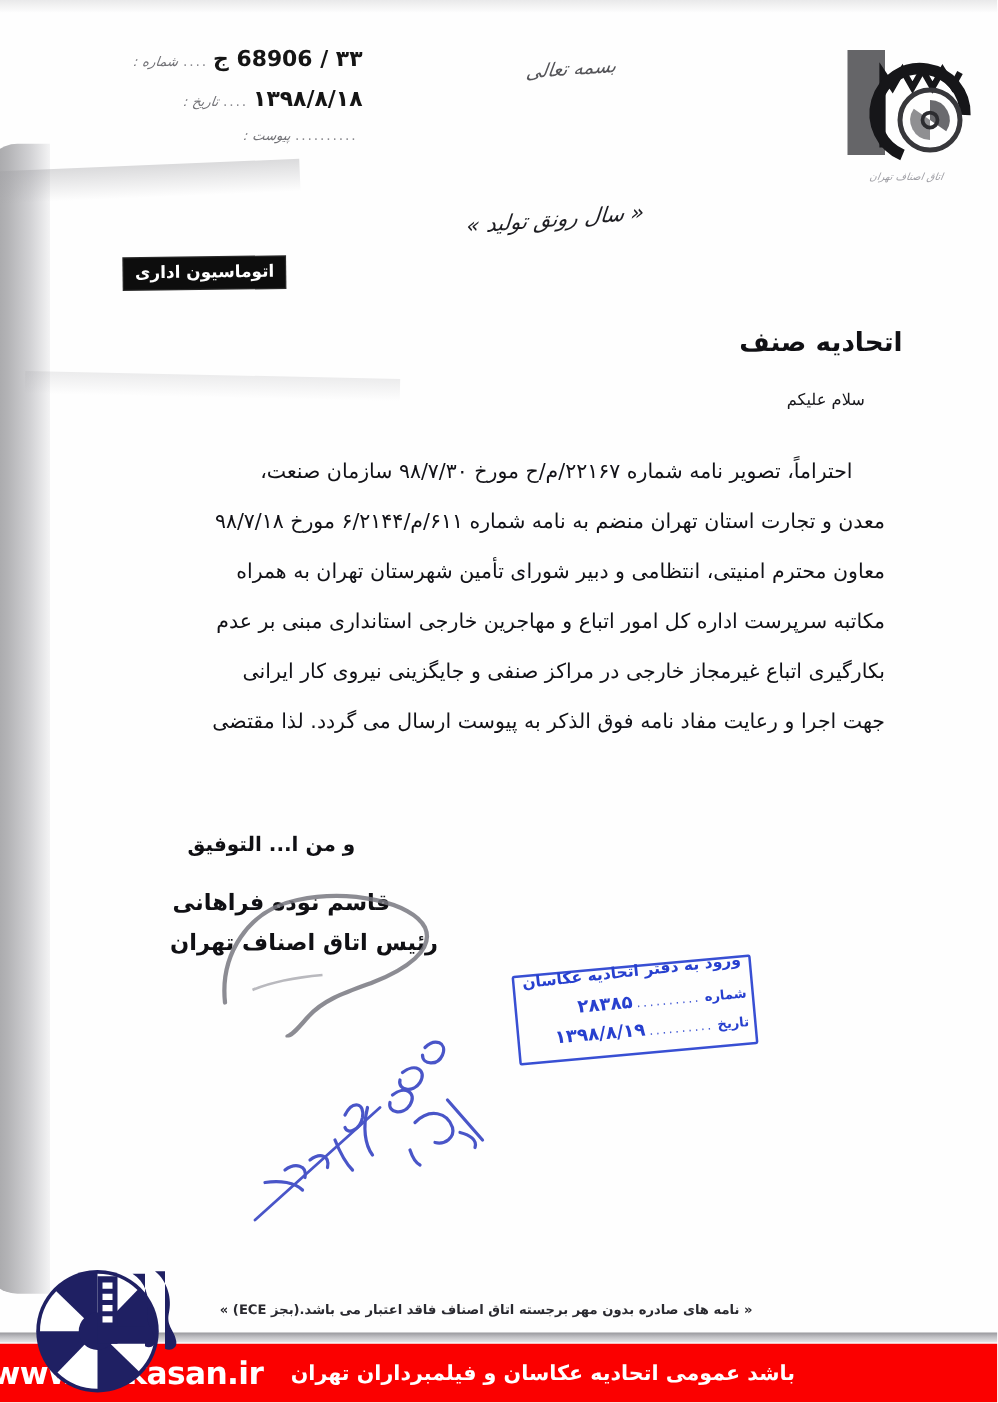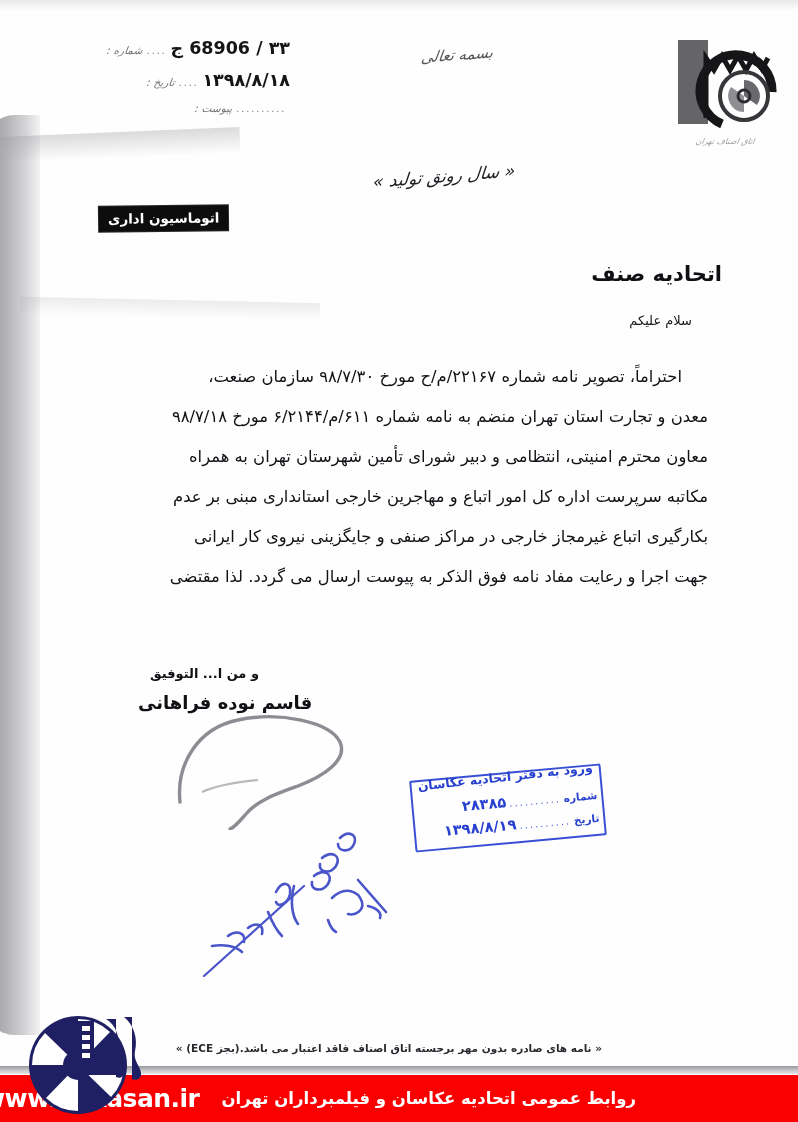--- a/index.html
+++ b/index.html
@@ -173,24 +173,24 @@
 
   
   .sign-block {
     position: absolute;
     right: 432px; top: 666px;
     width: 230px;
     text-align: left;
     direction: rtl;
   }
   .sign-line1 {
-    font-size: 13px;
+    font-size: 16px;
     font-weight: 700;
     color: #101014;
-    margin-bottom: 11px;
+    margin-bottom: 27px;
     padding-left: 14px;
   }
   .sign-line2 {
     font-size: 18px;
     font-weight: 700;
     color: #101014;
     margin-bottom: 11px;
     padding-left: 2px;
   }
   .sign-line3 {
@@ -378,20 +378,21 @@
       <span class="body-line">معاون محترم امنیتی، انتظامی و دبیر شورای تأمین شهرستان تهران به همراه</span>
       <span class="body-line">مکاتبه سرپرست اداره کل امور اتباع و مهاجرین خارجی استانداری مبنی بر عدم</span>
       <span class="body-line">بکارگیری اتباع غیرمجاز خارجی در مراکز صنفی و جایگزینی نیروی کار ایرانی</span>
       <span class="body-line">جهت اجرا و رعایت مفاد نامه فوق الذکر به پیوست ارسال می گردد. لذا مقتضی</span>
     </p>
   </div>
 
   <div class="sign-block">
     <div class="sign-line1">و من ا... التوفیق</div>
     <div class="sign-line2">قاسم نوده فراهانی</div>
+    <div class="sign-line3">رئیس اتاق اصناف تهران</div>
   </div>
 
   <div class="sig-scribble">
     <svg width="190" height="140" viewBox="0 0 190 140" xmlns="http://www.w3.org/2000/svg">
       <path d="M8 112 C4 74 26 38 66 30 C108 21 158 32 168 52 C176 70 152 86 126 96 C104 104 86 110 74 124 C66 133 62 138 58 139" fill="none" stroke="#787880" stroke-width="3.4" stroke-linecap="round" opacity=".85"></path>
       <path d="M30 102 C44 96 64 92 86 90" fill="none" stroke="#8a8a92" stroke-width="2.2" opacity=".6"></path>
     </svg>
   </div>
 
   <div class="hand-blue">
@@ -428,21 +429,21 @@
       <span class="stamp-dots">..........</span>
       <span class="stamp-val">۱۳۹۸/۸/۱۹</span>
     </div>
   </div>
 
   <div class="footer-note">« نامه های صادره بدون  مهر برجسته اتاق اصناف فاقد اعتبار می باشد.(بجز ECE) »</div>
   <div class="footer-rule"></div>
 
   <div class="red-bar">
     <div class="red-bar-inner">
-      <span class="red-tagline">روابط عمومی  اتحادیه عکاسان و فیلمبرداران تهران</span>
+      <span class="red-tagline">باشد عمومی  اتحادیه عکاسان و فیلمبرداران تهران</span>
       <span class="red-url">www.eakasan.ir</span>
     </div>
   </div>
 
   <div class="logo-cam">
     <svg width="118" height="104" viewBox="0 0 118 104" xmlns="http://www.w3.org/2000/svg">
       <g transform="translate(2,2)">
         <circle cx="50" cy="50" r="49" fill="#1f2063"></circle>
         <g fill="#ffffff">
           <path d="M50 50 L50 4 A46 46 0 0 1 82 17 Z"></path>

